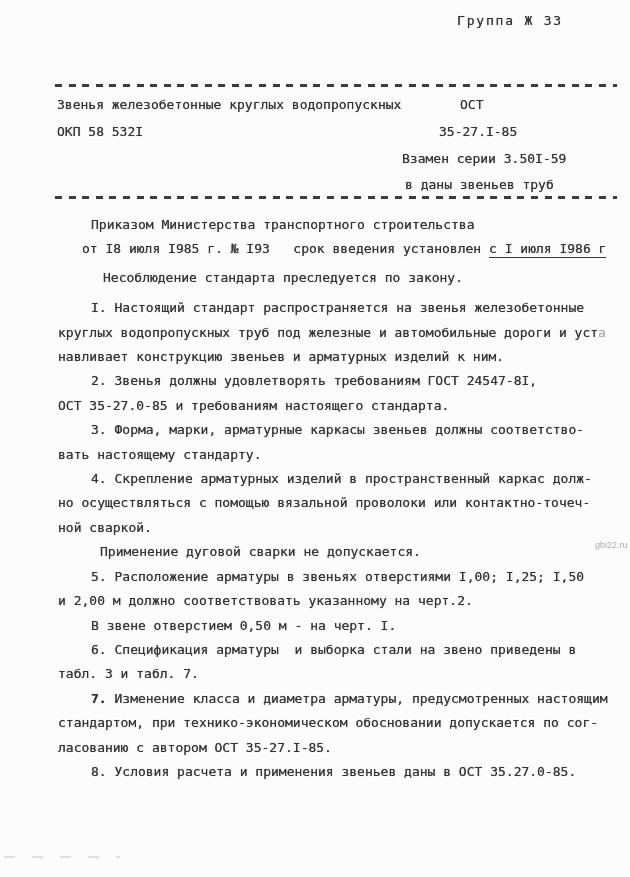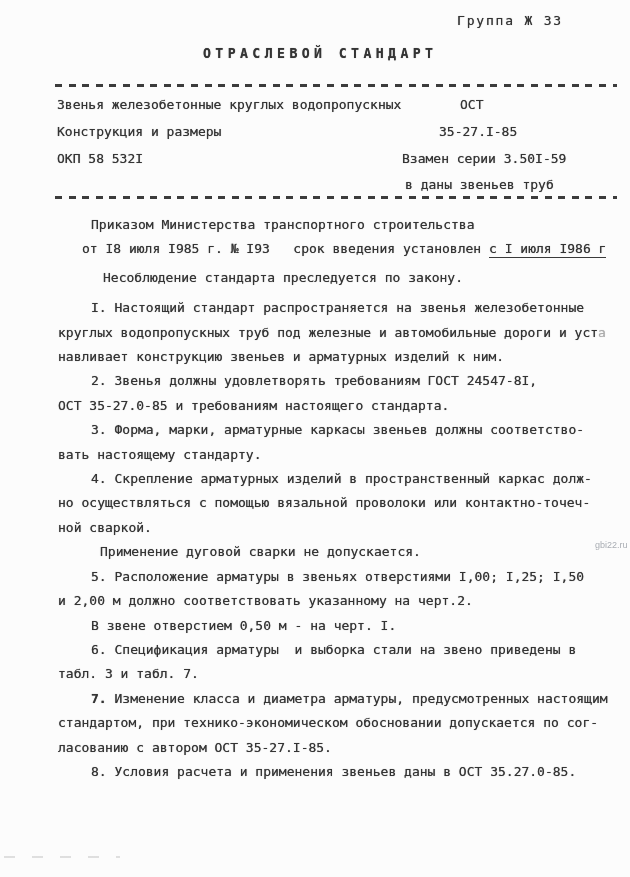--- a/index.html
+++ b/index.html
@@ -36,24 +36,23 @@
   .watermark{position:absolute;left:595px;top:540px;font-family:Liberation Sans, sans-serif;
              font-size:9px;color:#a9adb3;text-shadow:none;text-align:center;}
   .smudge{position:absolute;left:4px;top:856px;width:116px;height:2px;
           background:repeating-linear-gradient(90deg,rgba(70,70,70,0.16) 0 11px,transparent 11px 28px);}
 </style>
 </head>
 <body>
 
 <div class="page">
   <div class="group-label">Группа Ж 33</div>
-  <div class="doc-title">ОТРАСЛЕВОЙ СТАНДАРТ</div>
   <div class="dash" id="dash-top"></div>
 
-  <div class="hcol" id="header-left"><div>Звенья железобетонные круглых водопропускных</div><div>Конструкция и размеры</div><div>ОКП 58 532I</div></div>
+  <div class="hcol" id="header-left"><div>Звенья железобетонные круглых водопропускных</div><div>ОКП 58 532I</div></div>
   <div class="hcol" id="header-right"><div class="r0">ОСТ</div><div class="r1">35-27.I-85</div><div class="r2">Взамен серии 3.50I-59</div><div class="r3">в даны звеньев труб</div></div>
 
   <div class="dash" id="dash-bottom"></div>
 
   <div class="bodytext" id="body-text"><div class="line m33"><span>Приказом Министерства транспортного строительства</span></div><div class="line m24"><span>от I8 июля I985 г. № I93   срок введения установлен </span><span class="seg-u">с I июля I986 г</span></div><div class="line m45 gt4"><span>Несоблюдение стандарта преследуется по закону.</span></div><div class="line m33 gt6"><span>I. Настоящий стандарт распространяется на звенья железобетонные</span></div><div class="line"><span>круглых водопропускных труб под железные и автомобильные дороги и уст</span><span class="seg-faint">а</span></div><div class="line"><span>навливает конструкцию звеньев и арматурных изделий к ним.</span></div><div class="line m33"><span>2. Звенья должны удовлетворять требованиям ГОСТ 24547-8I,</span></div><div class="line"><span>ОСТ 35-27.0-85 и требованиям настоящего стандарта.</span></div><div class="line m33"><span>3. Форма, марки, арматурные каркасы звеньев должны соответство-</span></div><div class="line"><span>вать настоящему стандарту.</span></div><div class="line m33"><span>4. Скрепление арматурных изделий в пространственный каркас долж-</span></div><div class="line"><span>но осуществляться с помощью вязальной проволоки или контактно-точеч-</span></div><div class="line"><span>ной сваркой.</span></div><div class="line m42"><span>Применение дуговой сварки не допускается.</span></div><div class="line m33"><span>5. Расположение арматуры в звеньях отверстиями I,00; I,25; I,50</span></div><div class="line"><span>и 2,00 м должно соответствовать указанному на черт.2.</span></div><div class="line m33"><span>В звене отверстием 0,50 м - на черт. I.</span></div><div class="line m33"><span>6. Спецификация арматуры  и выборка стали на звено приведены в</span></div><div class="line"><span>табл. 3 и табл. 7.</span></div><div class="line m33"><span class="seg-b">7.</span><span> Изменение класса и диаметра арматуры, предусмотренных настоящим</span></div><div class="line"><span>стандартом, при технико-экономическом обосновании допускается по сог-</span></div><div class="line"><span>ласованию с автором ОСТ 35-27.I-85.</span></div><div class="line m33"><span>8. Условия расчета и применения звеньев даны в ОСТ 35.27.0-85.</span></div></div>
 
   <div class="watermark">gbi22.ru</div>
   <div class="smudge"></div>
 </div>
 

